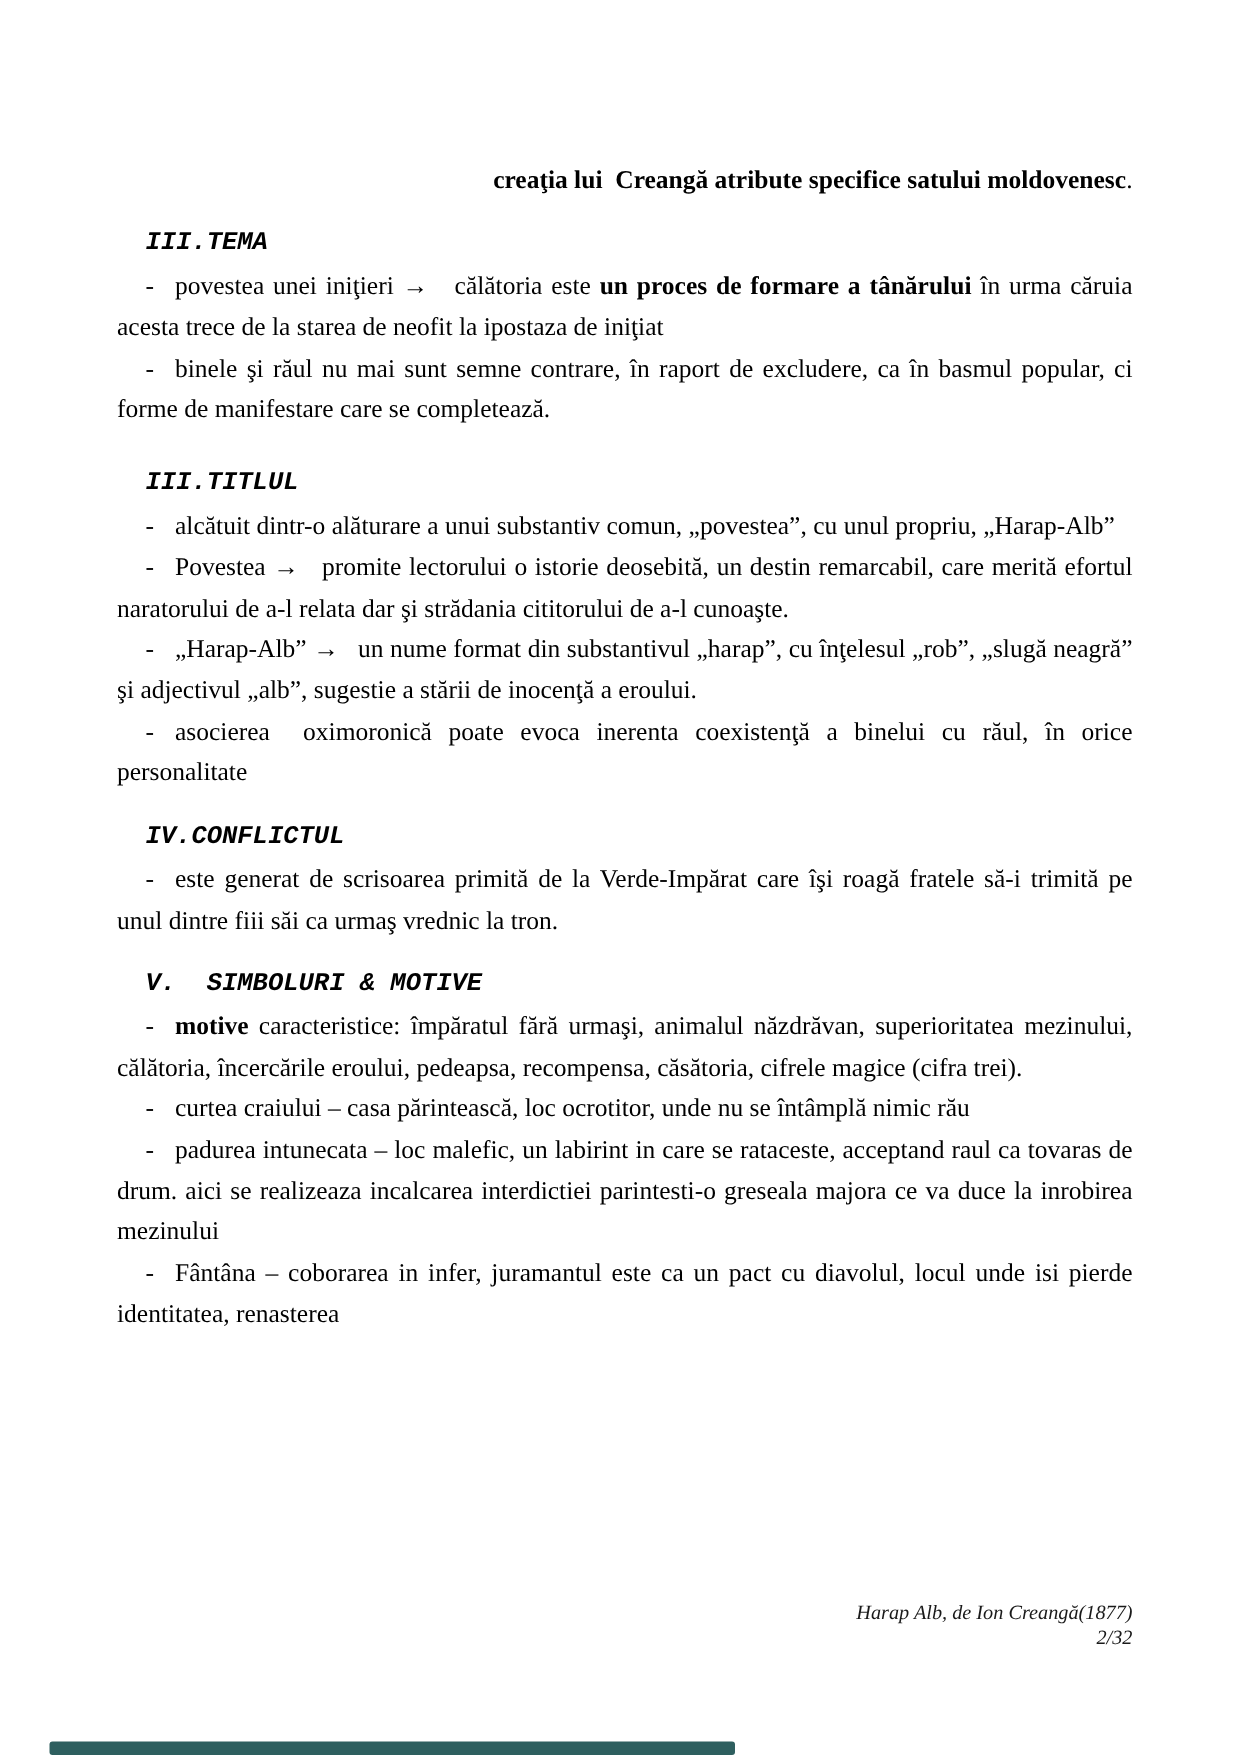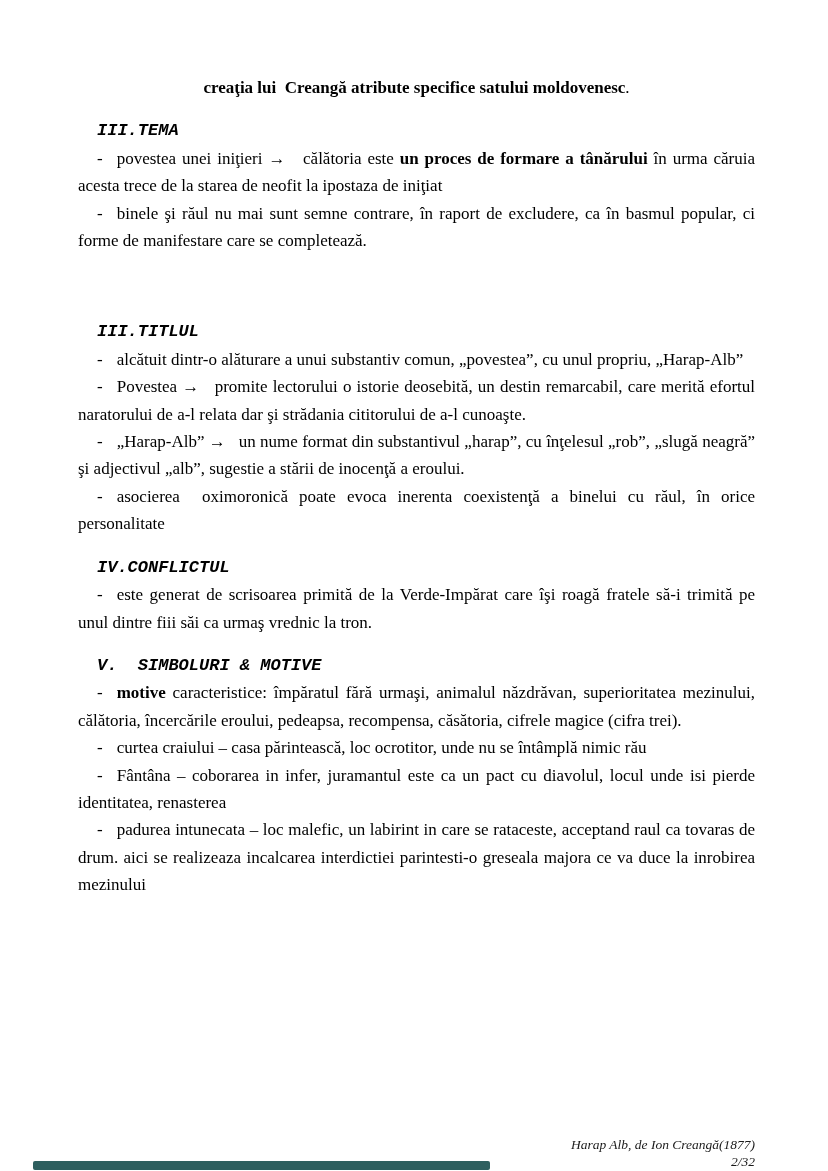--- a/index.html
+++ b/index.html
@@ -8,38 +8,38 @@
     width: 828px;
     height: 1171px;
     background: #ffffff;
     font-family: "Liberation Serif", serif;
     font-size: 17px;
     color: #000000;
     overflow: hidden;
   }
   .content { padding: 74px 73px 0 78px; }
   .content p { margin: 0; line-height: 27.4px; text-align: justify; }
-  p.intro { text-align: center; }
+  p.intro { text-align: right; margin-top: 32px; }
   p.heading {
     font-weight: bold;
     font-style: italic;
     margin-left: 19px;
     margin-top: 16px;
     text-align: left;
     font-family: Liberation Mono, monospace;
   }
-  p.heading.gap-large { margin-top: 64px; }
+  p.heading.gap-large { margin-top: 23px; }
   p.bullet { text-indent: 19px; }
   .dash { font-weight: normal; }
   .tabgap { display: inline-block; width: 14px; }
   .b { font-weight: bold; }
   .i { }
   .footer {
     position: absolute;
-    top: 1136px;
+    top: 1066px;
     right: 73px;
     text-align: right;
     font-style: italic;
     font-size: 13.5px;
     line-height: 17px;
     color: #1a1a1a;
   }
   .scrollbar-thumb {
     position: absolute;
     left: 33px;
@@ -62,22 +62,22 @@
         <p class="heading gap-large">III.TITLUL</p>
         <p class="bullet"><span class="dash">-</span><span class="tabgap"></span><span>alcătuit dintr-o alăturare a unui substantiv comun, </span><span class="i">„povestea”</span><span>, cu unul propriu, </span><span class="i">„Harap-Alb”</span></p>
         <p class="bullet"><span class="dash">-</span><span class="tabgap"></span><span class="i">Povestea</span><span> →&nbsp;&nbsp; promite lectorului o istorie deosebită, un destin remarcabil, care merită efortul naratorului de a-l relata dar şi strădania cititorului de a-l cunoaşte.</span></p>
         <p class="bullet"><span class="dash">-</span><span class="tabgap"></span><span class="i">„Harap-Alb”</span><span> →&nbsp;&nbsp; un nume format din substantivul </span><span class="i">„harap”</span><span>, cu înţelesul </span><span class="i">„rob”</span><span>, </span><span class="i">„slugă neagră”</span><span> şi adjectivul </span><span class="i">„alb”</span><span>, sugestie a stării de inocenţă a eroului.</span></p>
         <p class="bullet"><span class="dash">-</span><span class="tabgap"></span><span>asocierea&nbsp; oximoronică poate evoca inerenta coexistenţă a binelui cu răul, în orice personalitate</span></p>
         <p class="heading">IV.CONFLICTUL</p>
         <p class="bullet"><span class="dash">-</span><span class="tabgap"></span><span>este generat de scrisoarea primită de la Verde-Impărat care îşi roagă fratele să-i trimită pe unul dintre fiii săi ca urmaş vrednic la tron.</span></p>
         <p class="heading">V.&nbsp; SIMBOLURI &amp; MOTIVE</p>
         <p class="bullet"><span class="dash">-</span><span class="tabgap"></span><span class="b">motive</span><span> caracteristice: împăratul fără urmaşi, animalul năzdrăvan, superioritatea mezinului, călătoria, încercările eroului, pedeapsa, recompensa, căsătoria, cifrele magice (cifra trei).</span></p>
         <p class="bullet"><span class="dash">-</span><span class="tabgap"></span><span>curtea craiului – casa părintească, loc ocrotitor, unde nu se întâmplă nimic rău</span></p>
+        <p class="bullet"><span class="dash">-</span><span class="tabgap"></span><span>padurea intunecata – loc malefic, un labirint in care se rataceste, acceptand raul ca tovaras de drum. aici se realizeaza incalcarea interdictiei parintesti-o greseala majora ce va duce la inrobirea mezinului</span></p>
         <p class="bullet"><span class="dash">-</span><span class="tabgap"></span><span>Fântâna – coborarea in infer, juramantul este ca un pact cu diavolul, locul unde isi pierde identitatea, renasterea</span></p>
-        <p class="bullet"><span class="dash">-</span><span class="tabgap"></span><span>padurea intunecata – loc malefic, un labirint in care se rataceste, acceptand raul ca tovaras de drum. aici se realizeaza incalcarea interdictiei parintesti-o greseala majora ce va duce la inrobirea mezinului</span></p>
       </div>
   </div>
 
   <div class="footer">
     <div>Harap Alb, de Ion Creangă(1877)</div>
     <div>2/32</div>
   </div>
 
   <div class="scrollbar-thumb" style="background: rgb(46, 95, 95);"></div>
 </div>

